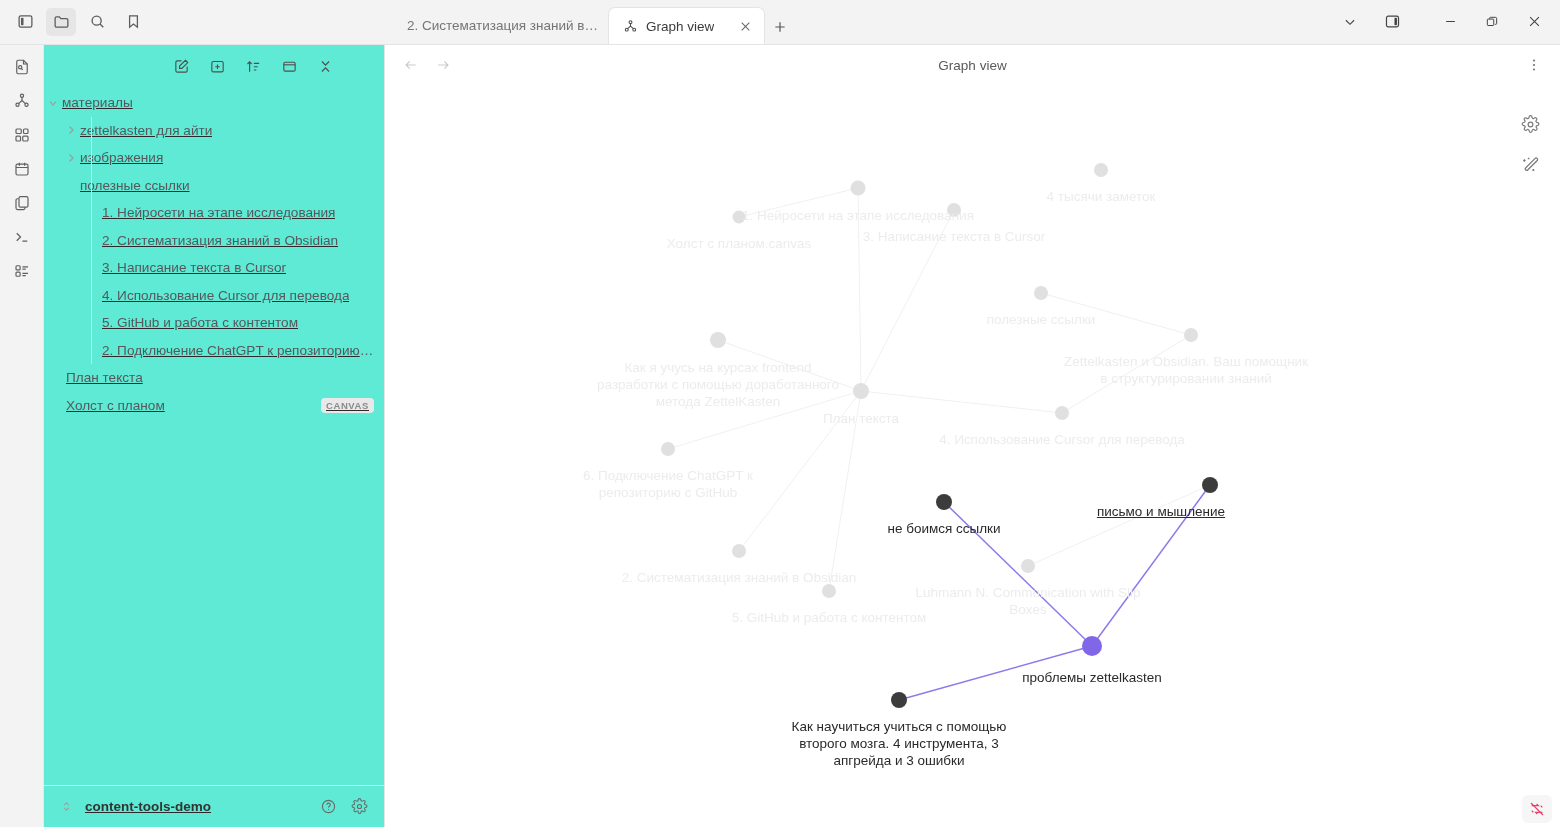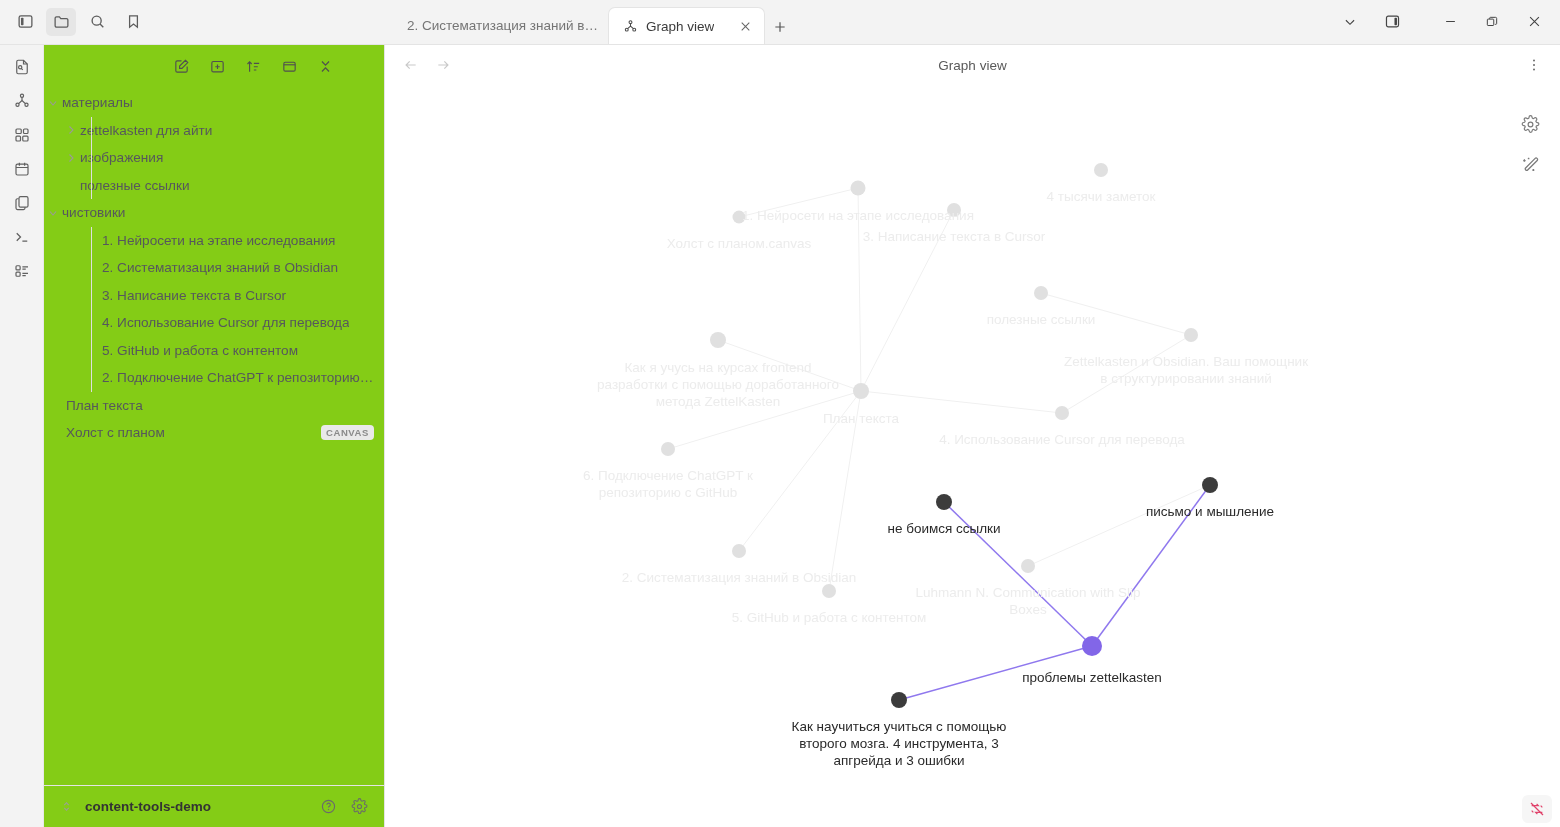--- a/index.html
+++ b/index.html
@@ -58,23 +58,23 @@
   .rail {
     width: 44px; flex: 0 0 44px; background: #f3f3f3;
     border-right: 1px solid #e8e8e8;
     display: flex; flex-direction: column; align-items: center;
     padding-top: 8px; gap: 6px;
   }
   .rail .icon-btn { width: 30px; height: 28px; color: #606060; }
 
   
   .explorer {
-    width: 341px; flex: 0 0 341px; background: #84cc16;
+    width: 341px; flex: 0 0 341px; background: #5eead4;
     border-right: 1px solid #e4e4e4;
-    display: flex; flex-direction: column;
+    display: flex; flex-direction: column; text-decoration: underline;
   }
   .exp-toolbar {
     height: 42px; display: flex; align-items: center; justify-content: flex-end;
     gap: 6px; padding-right: 44px;
   }
   .exp-toolbar .icon-btn { color: #4f4f4f; }
   .tree { flex: 1; overflow: hidden; padding-top: 2px; font-size: 13.6px; }
 
   .tree-row {
     display: flex; align-items: center; height: 27.5px;
@@ -348,28 +348,20 @@
           </span>
           <span class="tree-lbl">изображения</span>
         </div>
 
         <div class="tree-row lvl1">
           <span class="guide"></span>
           <span class="tw" style="margin-left:-22px"></span>
           <span class="tree-lbl">полезные ссылки</span>
         </div>
 
-        <div class="tree-row lvl0">
-          <span class="tw" style="margin-left:-22px">
-            <svg width="12" height="12" viewBox="0 0 24 24" fill="none" stroke="currentColor" stroke-width="2.2">
-                <path d="M6 9l6 7 6-7"></path>
-              </svg>
-          </span>
-          <span class="tree-lbl">чистовики</span>
-        </div>
 
         <div class="tree-row lvl2">
           <span class="guide"></span>
           <span class="tree-lbl">1. Нейросети на этапе исследования</span>
         </div>
         <div class="tree-row lvl2">
           <span class="guide"></span>
           <span class="tree-lbl">2. Систематизация знаний в Obsidian</span>
         </div>
         <div class="tree-row lvl2">
@@ -490,21 +482,21 @@
             <div class="node-label dim" style="left: 656px; top: 227px;">полезные ссылки</div>
             <div class="node-label dim" style="left: 801px; top: 269px;">Zettelkasten и Obsidian. Ваш помощник
 в структурировании знаний</div>
             <div class="node-label dim" style="left: 333px; top: 275px;">Как я учусь на курсах frontend
 разработки с помощью доработанного
 метода ZettelKasten</div>
             <div class="node-label dim" style="left: 476px; top: 326px;">План текста</div>
             <div class="node-label dim" style="left: 677px; top: 347px;">4. Использование Cursor для перевода</div>
             <div class="node-label dim" style="left: 283px; top: 383px;">6. Подключение ChatGPT к
 репозиторию с GitHub</div>
-            <div class="node-label dark" style="left: 825px; top: 419px;">письмо и мышление</div>
+            <div class="node-label dark" style="left: 776px; top: 419px; text-decoration: underline;">письмо и мышление</div>
             <div class="node-label dark" style="left: 559px; top: 436px;">не боимся ссылки</div>
             <div class="node-label dim" style="left: 354px; top: 485px;">2. Систематизация знаний в Obsidian</div>
             <div class="node-label dim" style="left: 643px; top: 500px;">Luhmann N. Communication with Slip
 Boxes</div>
             <div class="node-label dim" style="left: 444px; top: 525px;">5. GitHub и работа с контентом</div>
             <div class="node-label dark" style="left: 707px; top: 585px;">проблемы zettelkasten</div>
             <div class="node-label dark" style="left: 514px; top: 634px;">Как научиться учиться с помощью
 второго мозга. 4 инструмента, 3
 апгрейда и 3 ошибки</div>
           </div>

